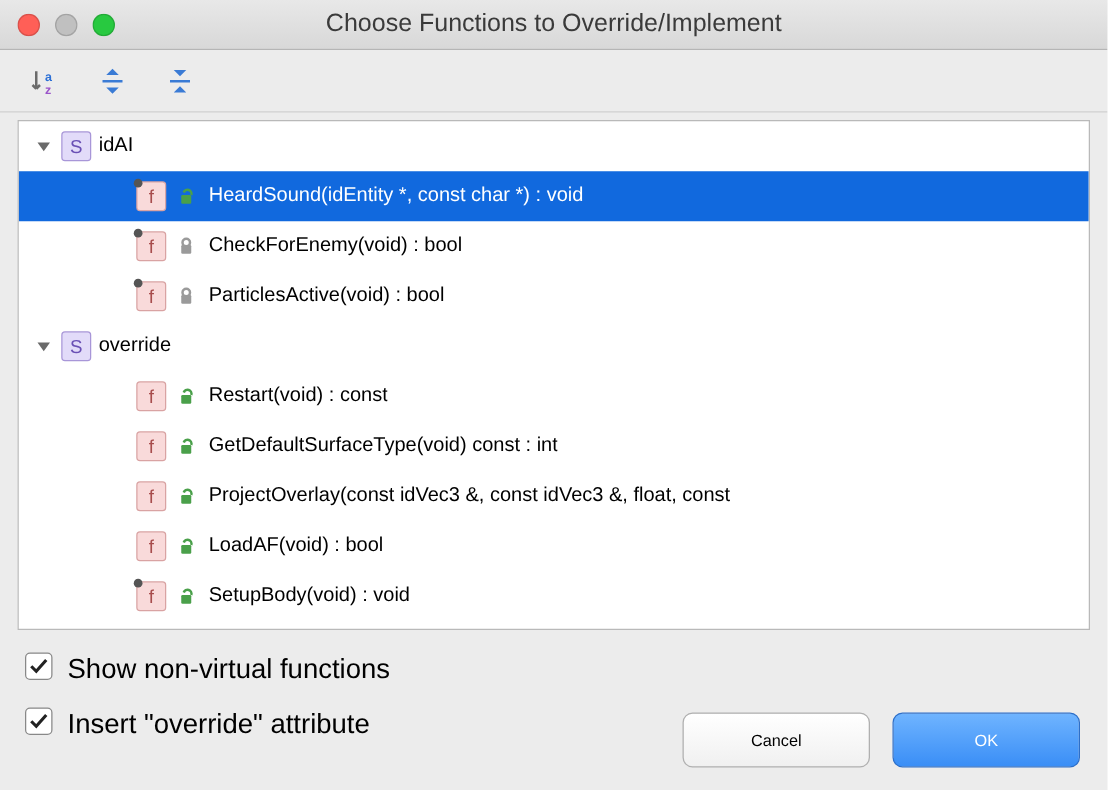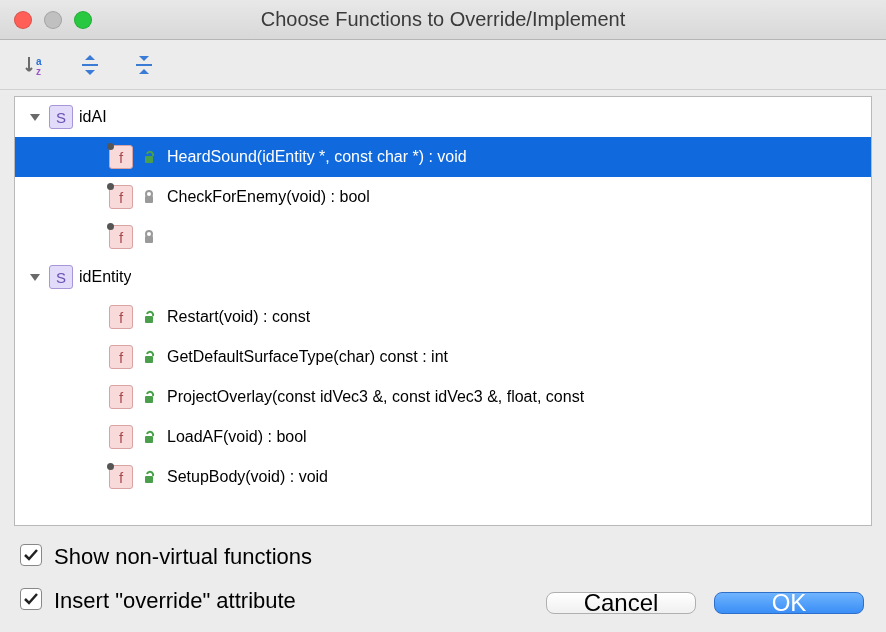--- a/index.html
+++ b/index.html
@@ -145,23 +145,23 @@
   .chk svg { width: 16px; height: 16px; }
   .btn-row {
     display: flex;
     justify-content: flex-end;
     gap: 18px;
     align-items: center;
     margin-top: -40px;
   }
   .btn {
     min-width: 150px;
-    height: 22px;
+    height: 44px;
     border-radius: 8px;
-    font-size: 24px;
+    font-size: 13px;
     display: inline-flex;
     align-items: center; justify-content: center;
     cursor: pointer;
     border: 1px solid #b0b0b0;
     background: linear-gradient(to bottom, #ffffff, #f0f0f0);
   }
   .btn.primary {
     background: linear-gradient(to bottom, #6fb4ff, #3a8ef6);
     border: 1px solid #2d6fc9;
     color: #fff;
@@ -238,29 +238,30 @@
       </div>
       <div class="row">
         <span class="indent" style="width:84px"></span>
         <span class="badge-f pinned">f</span>
         <span class="vis-icon">
           <svg width="16" height="16" viewBox="0 0 16 16">
             <circle cx="8" cy="5" r="3" fill="none" stroke="#9a9a9a" stroke-width="2"></circle>
             <rect x="4" y="7" width="8" height="7" rx="1" fill="#9a9a9a"></rect>
           </svg>
         </span>
+        <span class="label">ParticlesActive(void) : bool</span>
       </div>
       <div class="row">
         <span class="expander">
           <svg width="12" height="12" viewBox="0 0 12 12">
             <path d="M1 3 L11 3 L6 10 Z" fill="#6a6a6a"></path>
           </svg>
         </span>
         <span class="badge-s">S</span>
-        <span class="label">idEntity</span>
+        <span class="label">override</span>
       </div>
       <div class="row">
         <span class="indent" style="width:84px"></span>
         <span class="badge-f">f</span>
         <span class="vis-icon">
           <svg width="16" height="16" viewBox="0 0 16 16">
             <path d="M12 7 A3 3 0 0 0 6 5" fill="none" stroke="#4aa04a" stroke-width="2"></path>
             <rect x="4" y="7" width="8" height="7" rx="1" fill="#4aa04a"></rect>
           </svg>
         </span>
@@ -268,21 +269,21 @@
       </div>
       <div class="row">
         <span class="indent" style="width:84px"></span>
         <span class="badge-f">f</span>
         <span class="vis-icon">
           <svg width="16" height="16" viewBox="0 0 16 16">
             <path d="M12 7 A3 3 0 0 0 6 5" fill="none" stroke="#4aa04a" stroke-width="2"></path>
             <rect x="4" y="7" width="8" height="7" rx="1" fill="#4aa04a"></rect>
           </svg>
         </span>
-        <span class="label">GetDefaultSurfaceType(char) const : int</span>
+        <span class="label">GetDefaultSurfaceType(void) const : int</span>
       </div>
       <div class="row">
         <span class="indent" style="width:84px"></span>
         <span class="badge-f">f</span>
         <span class="vis-icon">
           <svg width="16" height="16" viewBox="0 0 16 16">
             <path d="M12 7 A3 3 0 0 0 6 5" fill="none" stroke="#4aa04a" stroke-width="2"></path>
             <rect x="4" y="7" width="8" height="7" rx="1" fill="#4aa04a"></rect>
           </svg>
         </span>

